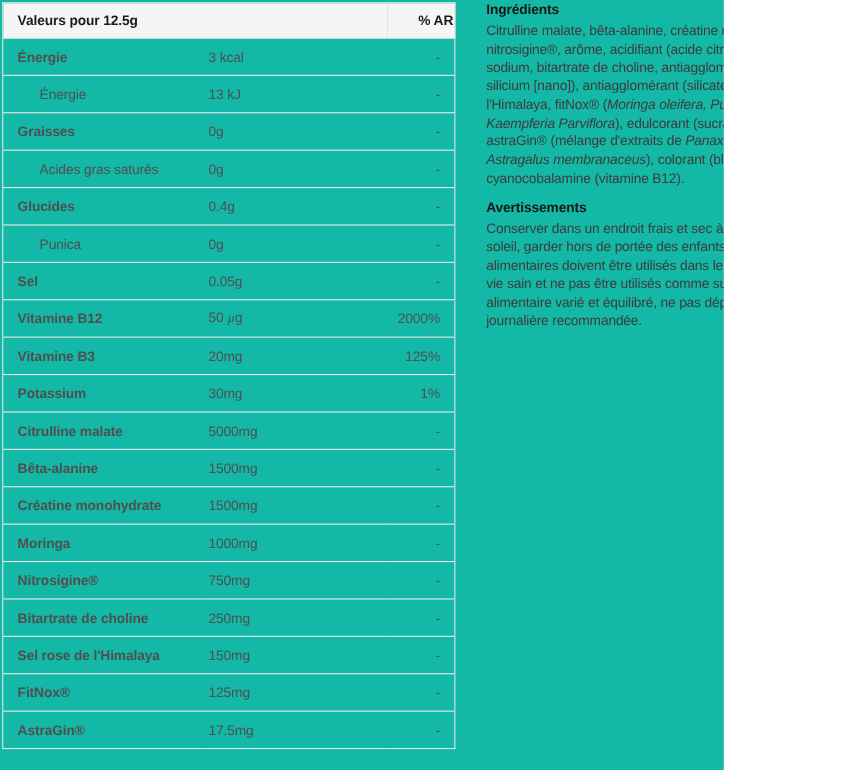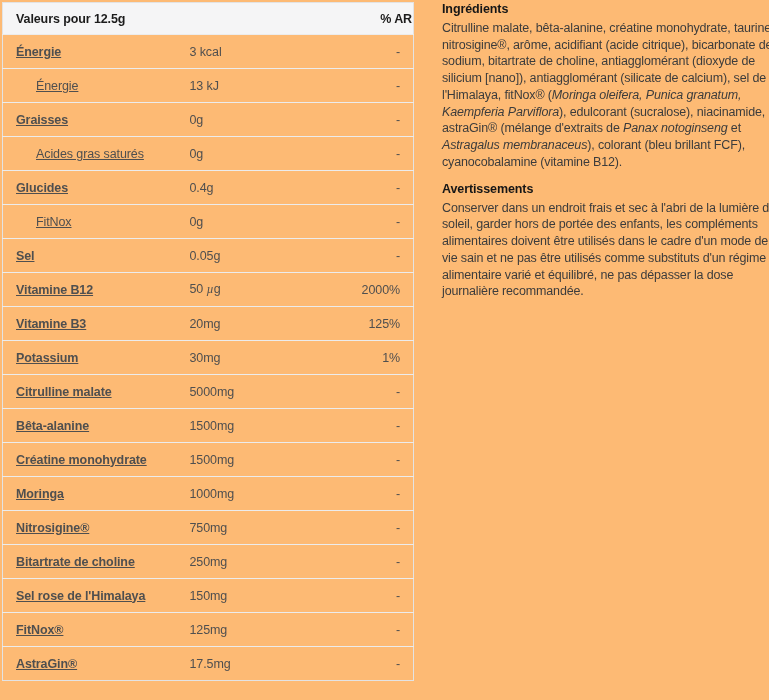--- a/index.html
+++ b/index.html
@@ -3,23 +3,23 @@
 <meta charset="utf-8">
 <style>
   html, body {
     margin: 0;
     padding: 0;
     background: #ffffff;
     font-family: "Liberation Sans", sans-serif;
   }
   .page {
     position: relative;
-    width: 769px;
+    width: 658px;
     height: 700px;
-    background: #fdba74;
+    background: #14b8a6;
     overflow: hidden;
   }
 
   
   .nutrition-panel {
     position: absolute;
     left: 2px;
     top: 2px;
     width: 411px;
   }
@@ -51,21 +51,20 @@
     letter-spacing: -0.1px;
     color: #4f4f4f;
     vertical-align: middle;
   }
   td.label {
     font-weight: bold;
     color: #1d1d1d;
     padding-left: 13px;
     white-space: nowrap;
     overflow: hidden;
-    text-decoration: underline;
   }
   td.label.indent {
     font-weight: normal;
     color: #4f4f4f;
     padding-left: 33px;
   }
   td.value { text-align: left; }
   td.value i { font-style: italic; font-family: "Liberation Serif", serif; }
   td.ar { text-align: right; padding-right: 13px; }
 
@@ -131,21 +130,21 @@
             <td class="label indent">Acides gras saturés</td>
             <td class="value">0g</td>
             <td class="ar">-</td>
           </tr>
           <tr>
             <td class="label">Glucides</td>
             <td class="value">0.4g</td>
             <td class="ar">-</td>
           </tr>
           <tr>
-            <td class="label indent">FitNox</td>
+            <td class="label indent">Punica</td>
             <td class="value">0g</td>
             <td class="ar">-</td>
           </tr>
           <tr>
             <td class="label">Sel</td>
             <td class="value">0.05g</td>
             <td class="ar">-</td>
           </tr>
           <tr>
             <td class="label">Vitamine B12</td>

